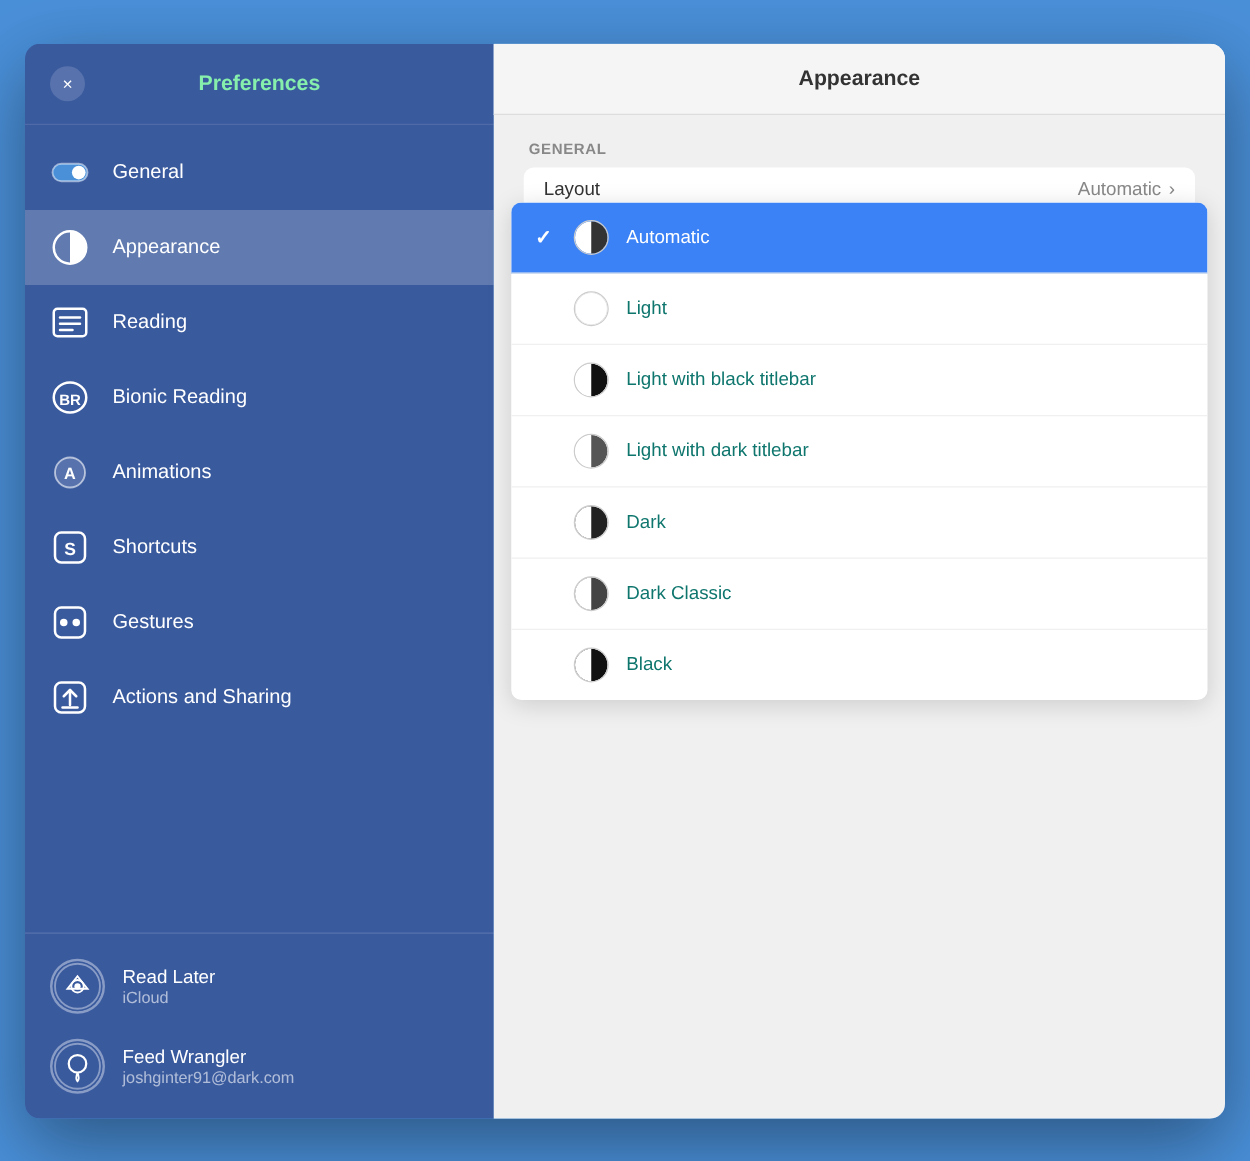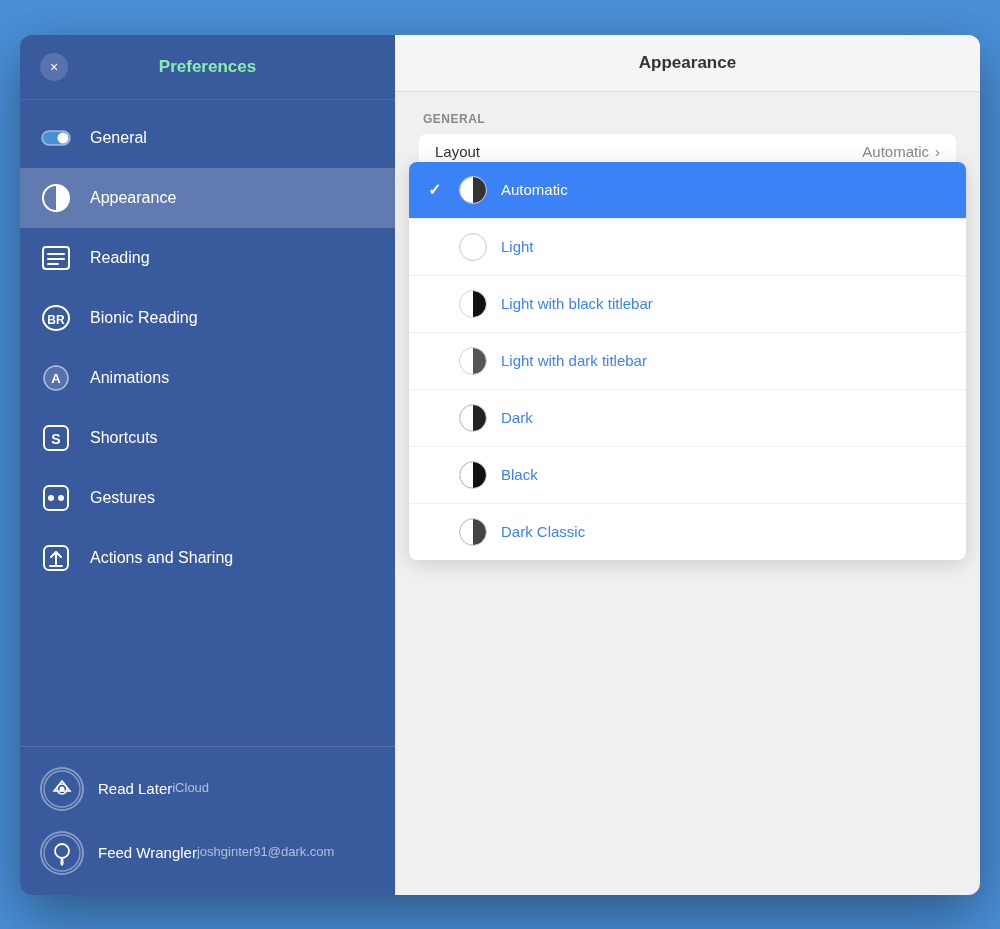--- a/index.html
+++ b/index.html
@@ -112,20 +112,21 @@
     .account-icon.read-later {
       background: #3a5a9e;
       border: 2px solid rgba(255,255,255,0.4);
     }
     .account-icon.feed-wrangler {
       background: #3a5a9e;
       border: 2px solid rgba(255,255,255,0.4);
     }
     .account-info {
       display: flex;
+      flex-direction: column;
     }
     .account-name {
       color: #fff;
       font-size: 15px;
       font-weight: 500;
     }
     .account-sub {
       color: rgba(255,255,255,0.6);
       font-size: 13px;
     }
@@ -204,21 +205,21 @@
       border-bottom: none;
     }
     .dropdown-item.selected {
       background: #3b82f6;
     }
     .dropdown-item.selected .dropdown-label {
       color: #fff;
     }
     .dropdown-label {
       font-size: 15px;
-      color: #3b82f6;
+      color: #0f766e;
     }
     .checkmark {
       color: #fff;
       font-size: 16px;
       font-weight: bold;
       width: 20px;
       text-align: center;
     }
     .theme-icon {
       width: 28px;
@@ -423,30 +424,30 @@
             <circle cx="14" cy="14" r="14" fill="#222"></circle>
             <path d="M14 0 A14 14 0 0 0 14 28 Z" fill="#fff"></path>
           </svg>
           <span class="dropdown-label">Dark</span>
         </div>
 
 
         <div class="dropdown-item">
           <span class="checkmark"> </span>
           <svg class="theme-icon" viewBox="0 0 28 28">
+            <circle cx="14" cy="14" r="14" fill="#444"></circle>
+            <path d="M14 0 A14 14 0 0 0 14 28 Z" fill="#fff"></path>
+          </svg>
+          <span class="dropdown-label">Dark Classic</span>
+        </div>
+
+        <div class="dropdown-item">
+          <span class="checkmark"> </span>
+          <svg class="theme-icon" viewBox="0 0 28 28">
             <circle cx="14" cy="14" r="14" fill="#111"></circle>
             <path d="M14 0 A14 14 0 0 0 14 28 Z" fill="#fff"></path>
           </svg>
           <span class="dropdown-label">Black</span>
-        </div>
-
-        <div class="dropdown-item">
-          <span class="checkmark"> </span>
-          <svg class="theme-icon" viewBox="0 0 28 28">
-            <circle cx="14" cy="14" r="14" fill="#444"></circle>
-            <path d="M14 0 A14 14 0 0 0 14 28 Z" fill="#fff"></path>
-          </svg>
-          <span class="dropdown-label">Dark Classic</span>
         </div>
       </div>
     </div>
   </div>
 </div>
 
 </body></html>

